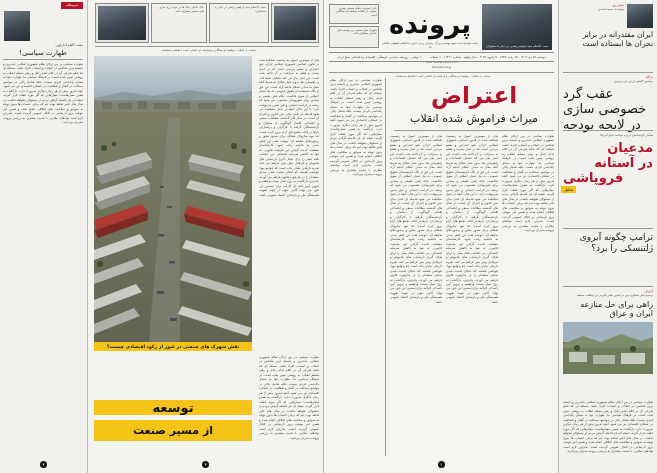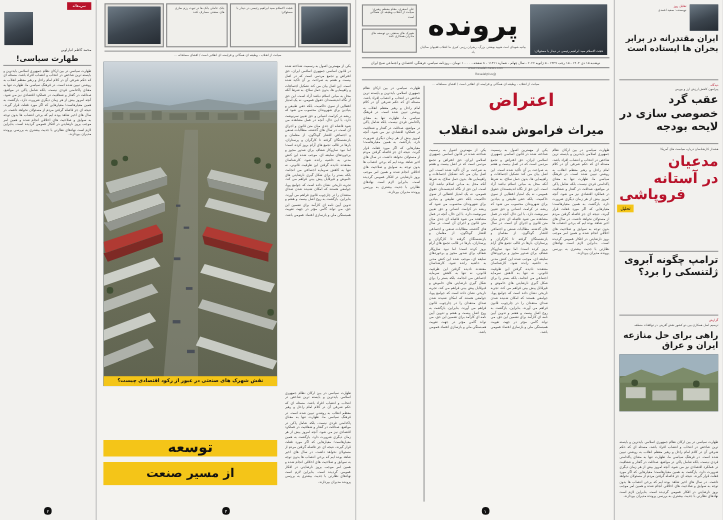--- a/index.html
+++ b/index.html
@@ -81,21 +81,21 @@
   }
 
   .headline-red {
     color: #b8122a;
     font-weight: bold;
     text-align: center;
     line-height: 1.15;
   }
   .headline-black {
     color: #1a1a1a;
-    font-weight: bold;
+    font-weight: normal;
     text-align: center;
     line-height: 1.2;
   }
   .yellow-banner {
     background: #f4c518;
     color: #111;
     font-weight: bold;
     text-align: center;
   }
   .photo {
@@ -268,21 +268,21 @@
     </div>
 
     <div class="tiny" style="position:absolute; left:5px; top:61px; width:225px; text-align:center; color:#666;">www.resalat-news.com</div>
 
     <div class="tiny" style="position:absolute; left:5px; top:66px; width:225px; text-align:center; color:#666;">@Resalatplus</div>
 
     <div class="rule" style="left:5px; top:72px; width:225px; height:0.6px;"></div>
 
     <div class="tiny" style="position:absolute; left:5px; top:75px; width:225px; text-align:center;">صیانت از انقلاب ، وظیفه ای همگانی و فرایضه ای انقلابی است / افشای مسلحانه ...</div>
 
-    <div class="headline-red" style="position:absolute; left:70px; top:82px; width:160px; font-size:16px;">اعتراض</div>
+    <div class="headline-red" style="position:absolute; left:70px; top:82px; width:160px; font-size:23px;">اعتراض</div>
 
     <div class="headline-black" style="position:absolute; left:70px; top:112px; width:160px; font-size:11px;">میراث فراموش شده انقلاب</div>
 
     <div class="rule" style="left:70px; top:130px; width:160px; height:0.6px;"></div>
 
     <div class="txtblock" style="position:absolute; left:122px; top:134px; width:52px; height:320px;">یکی از مهمترین اصول به رسمیت شناخته شده در قانون اساسی جمهوری اسلامی ایران، حق اعتراض و تجمع مردمی است که در اصل بیست و هفتم به صراحت بر آن تأکید شده است. این اصل بیان می کند تشکیل اجتماعات و راهپیمایی ها، بدون حمل سلاح، به شرط آنکه مخل به مبانی اسلام نباشد آزاد است. این حق از نگاه اندیشمندان حقوق عمومی، نه یک امتیاز اعطایی از سوی حاکمیت، بلکه حقی طبیعی و بنیادین برای شهروندان محسوب می شود که ریشه در کرامت انسانی و حق تعیین سرنوشت دارد. با این حال، آنچه در عمل مشاهده می شود فاصله ای جدی میان متن قانون و اجرای آن است. در سال های گذشته، مطالبات صنفی و اجتماعی اقشار گوناگون، از معلمان و بازنشستگان گرفته تا کارگران و پرستاران، بارها در قالب تجمع های آرام بروز کرده است؛ اما نبود سازوکار شفاف برای صدور مجوز و برخوردهای سلیقه ای، موجب شده این کنش مدنی به حاشیه رانده شود. کارشناسان معتقدند نادیده گرفتن این ظرفیت قانونی، نه تنها به کاهش سرمایه اجتماعی می انجامد، بلکه بستر را برای شکل گیری نارضایتی های خاموش و غیرقابل پیش بینی فراهم می کند. تجربه تاریخی نشان داده است که جوامع پویا، جوامعی هستند که امکان شنیده شدن صدای منتقدان را در چارچوب قانون فراهم می آورند. بنابراین، بازگشت به روح اصل بیست و هفتم و تدوین آیین نامه ای کارآمد برای تضمین این حق، می تواند گامی مؤثر در جهت تقویت همبستگی ملی و بازسازی اعتماد عمومی باشد.</div>
     <div class="txtblock" style="position:absolute; left:178px; top:134px; width:52px; height:320px;">طهارت سیاسی در بین ارکان نظام جمهوری اسلامی بایدترین و بایسته ترین شاخص در انتخاب و انتصاب افراد باشد. مسئله ای که حکم شرعی آن در کلام امام راحل و رهبر معظم انقلاب به روشنی تبیین شده است. در فرهنگ سیاسی ما، طهارت تنها به معنای پاکدامنی فردی نیست، بلکه شامل پاکی در مواضع، صداقت در گفتار و شفافیت در عملکرد اقتصادی نیز می شود. آنچه امروز بیش از هر زمان دیگری ضرورت دارد، بازگشت به همین معیارهاست؛ معیارهایی که اگر مورد غفلت قرار گیرند، نتیجه ای جز فاصله گرفتن مردم از مسئولان نخواهد داشت. در سال های اخیر شاهد بوده ایم که برخی انتصاب ها بدون توجه به سوابق و صلاحیت های اخلاقی انجام شده و همین امر موجب بروز نارضایتی در افکار عمومی گردیده است. بنابراین لازم است نهادهای نظارتی با جدیت بیشتری به بررسی پرونده مدیران بپردازند.</div>
     <div class="txtblock" style="position:absolute; left:66px; top:134px; width:52px; height:320px;">یکی از مهمترین اصول به رسمیت شناخته شده در قانون اساسی جمهوری اسلامی ایران، حق اعتراض و تجمع مردمی است که در اصل بیست و هفتم به صراحت بر آن تأکید شده است. این اصل بیان می کند تشکیل اجتماعات و راهپیمایی ها، بدون حمل سلاح، به شرط آنکه مخل به مبانی اسلام نباشد آزاد است. این حق از نگاه اندیشمندان حقوق عمومی، نه یک امتیاز اعطایی از سوی حاکمیت، بلکه حقی طبیعی و بنیادین برای شهروندان محسوب می شود که ریشه در کرامت انسانی و حق تعیین سرنوشت دارد. با این حال، آنچه در عمل مشاهده می شود فاصله ای جدی میان متن قانون و اجرای آن است. در سال های گذشته، مطالبات صنفی و اجتماعی اقشار گوناگون، از معلمان و بازنشستگان گرفته تا کارگران و پرستاران، بارها در قالب تجمع های آرام بروز کرده است؛ اما نبود سازوکار شفاف برای صدور مجوز و برخوردهای سلیقه ای، موجب شده این کنش مدنی به حاشیه رانده شود. کارشناسان معتقدند نادیده گرفتن این ظرفیت قانونی، نه تنها به کاهش سرمایه اجتماعی می انجامد، بلکه بستر را برای شکل گیری نارضایتی های خاموش و غیرقابل پیش بینی فراهم می کند. تجربه تاریخی نشان داده است که جوامع پویا، جوامعی هستند که امکان شنیده شدن صدای منتقدان را در چارچوب قانون فراهم می آورند. بنابراین، بازگشت به روح اصل بیست و هفتم و تدوین آیین نامه ای کارآمد برای تضمین این حق، می تواند گامی مؤثر در جهت تقویت همبستگی ملی و بازسازی اعتماد عمومی باشد.</div>
 
     <div class="rule" style="left:61px; top:78px; width:0.6px; height:378px;"></div>
@@ -305,21 +305,21 @@
         </div>
       </div>
       <div class="headline-black" style="margin-top:2px; font-size:7.5px; text-align:right;">ایران مقتدرانه در برابر بحران ها ایستاده است</div>
     </div>
 
     <div class="rule" style="right:4px; top:72px; width:90px; height:0.6px;"></div>
 
     <div style="position:absolute; right:4px; top:76px; width:90px;">
       <div class="tiny" style="color:#b8122a; text-align:right;">دیدگاه</div>
       <div class="tiny" style="text-align:right;">پیرامون کاهش ارزش ارز و بورس</div>
-      <div class="headline-black" style="margin-top:2px; font-size:10px; text-align:right;">عقب گرد خصوصی سازی در لایحه بودجه</div>
+      <div class="headline-black" style="margin-top:2px; font-size:13px; text-align:left;">عقب گرد خصوصی سازی در لایحه بودجه</div>
     </div>
 
     <div class="rule" style="right:4px; top:130px; width:90px; height:0.6px;"></div>
 
     <div style="position:absolute; right:4px; top:134px; width:90px;">
       <div class="tiny" style="text-align:right;">هشدار کارشناسان درباره سیاست های آمریکا</div>
       <div class="headline-red" style="margin-top:3px; font-size:13px; text-align:right;">مدعیان</div>
       <div class="headline-red" style="font-size:13px; text-align:right;">در آستانه</div>
       <div class="headline-red" style="font-size:13px; text-align:left;">فروپاشی</div>
       <div style="position:absolute; left:-2px; top:52px; background:#f4c518; color:#111; font-size:4px; padding:1px 3px;">تحلیل</div>

